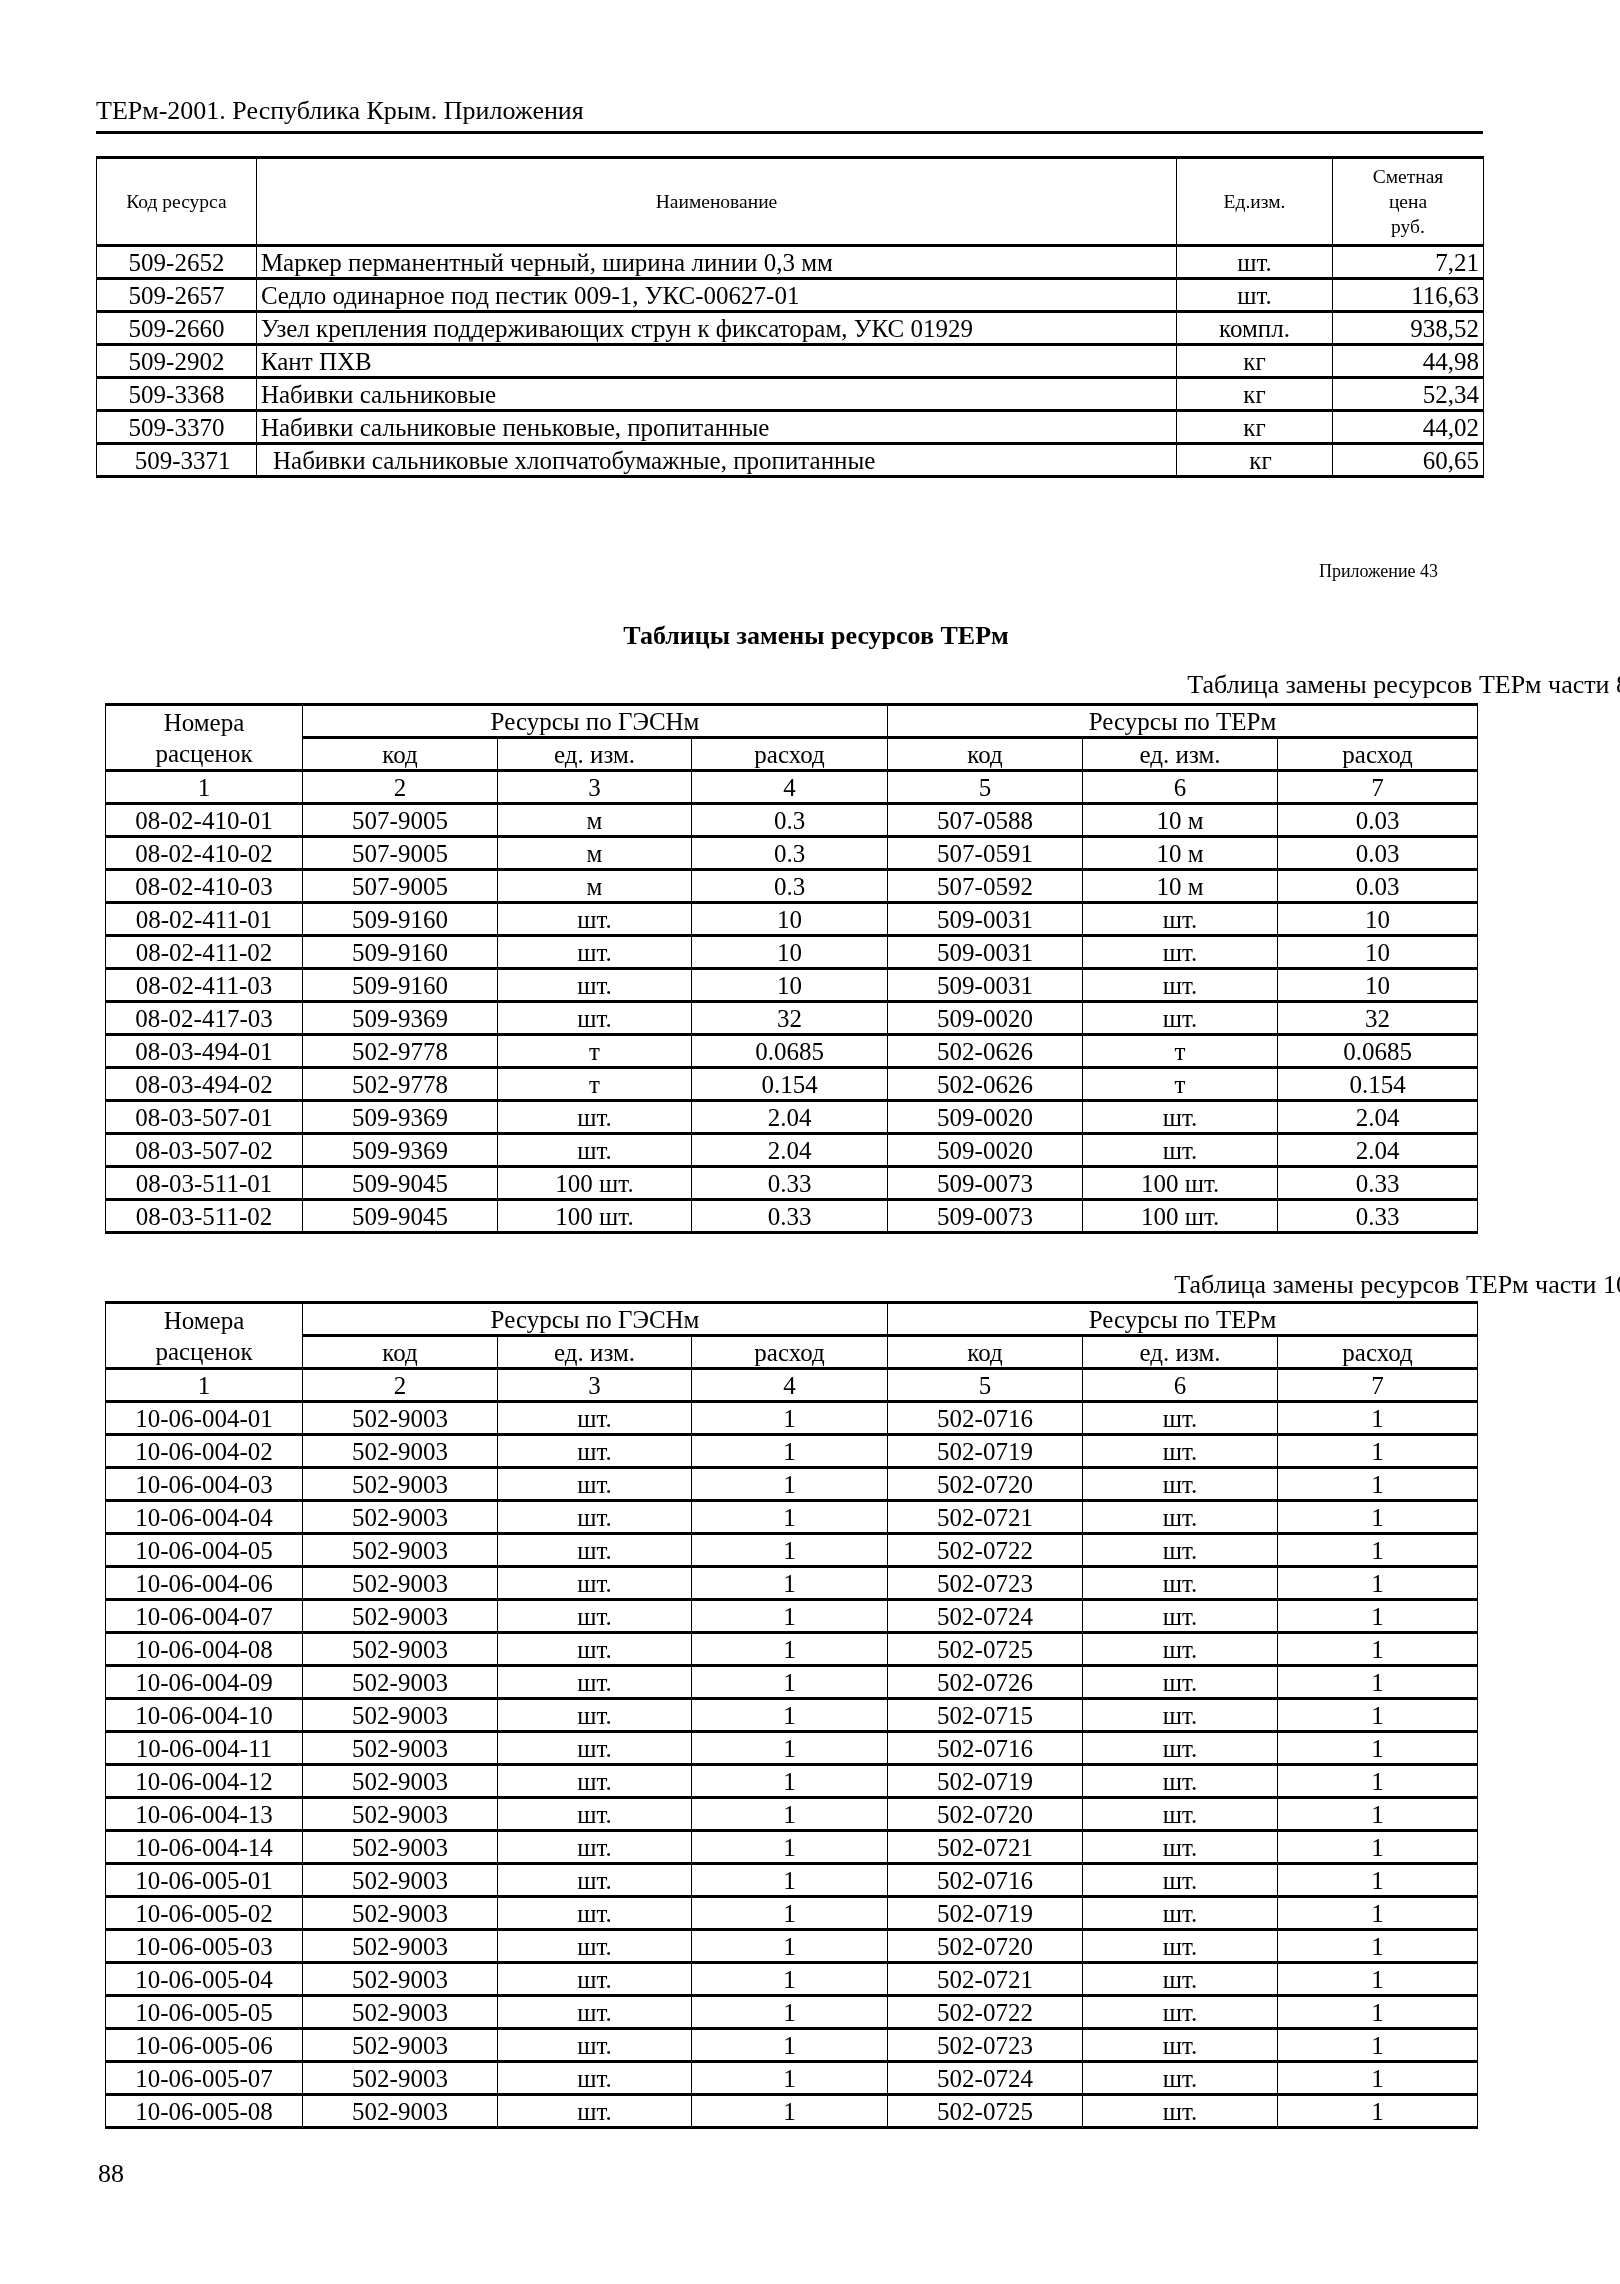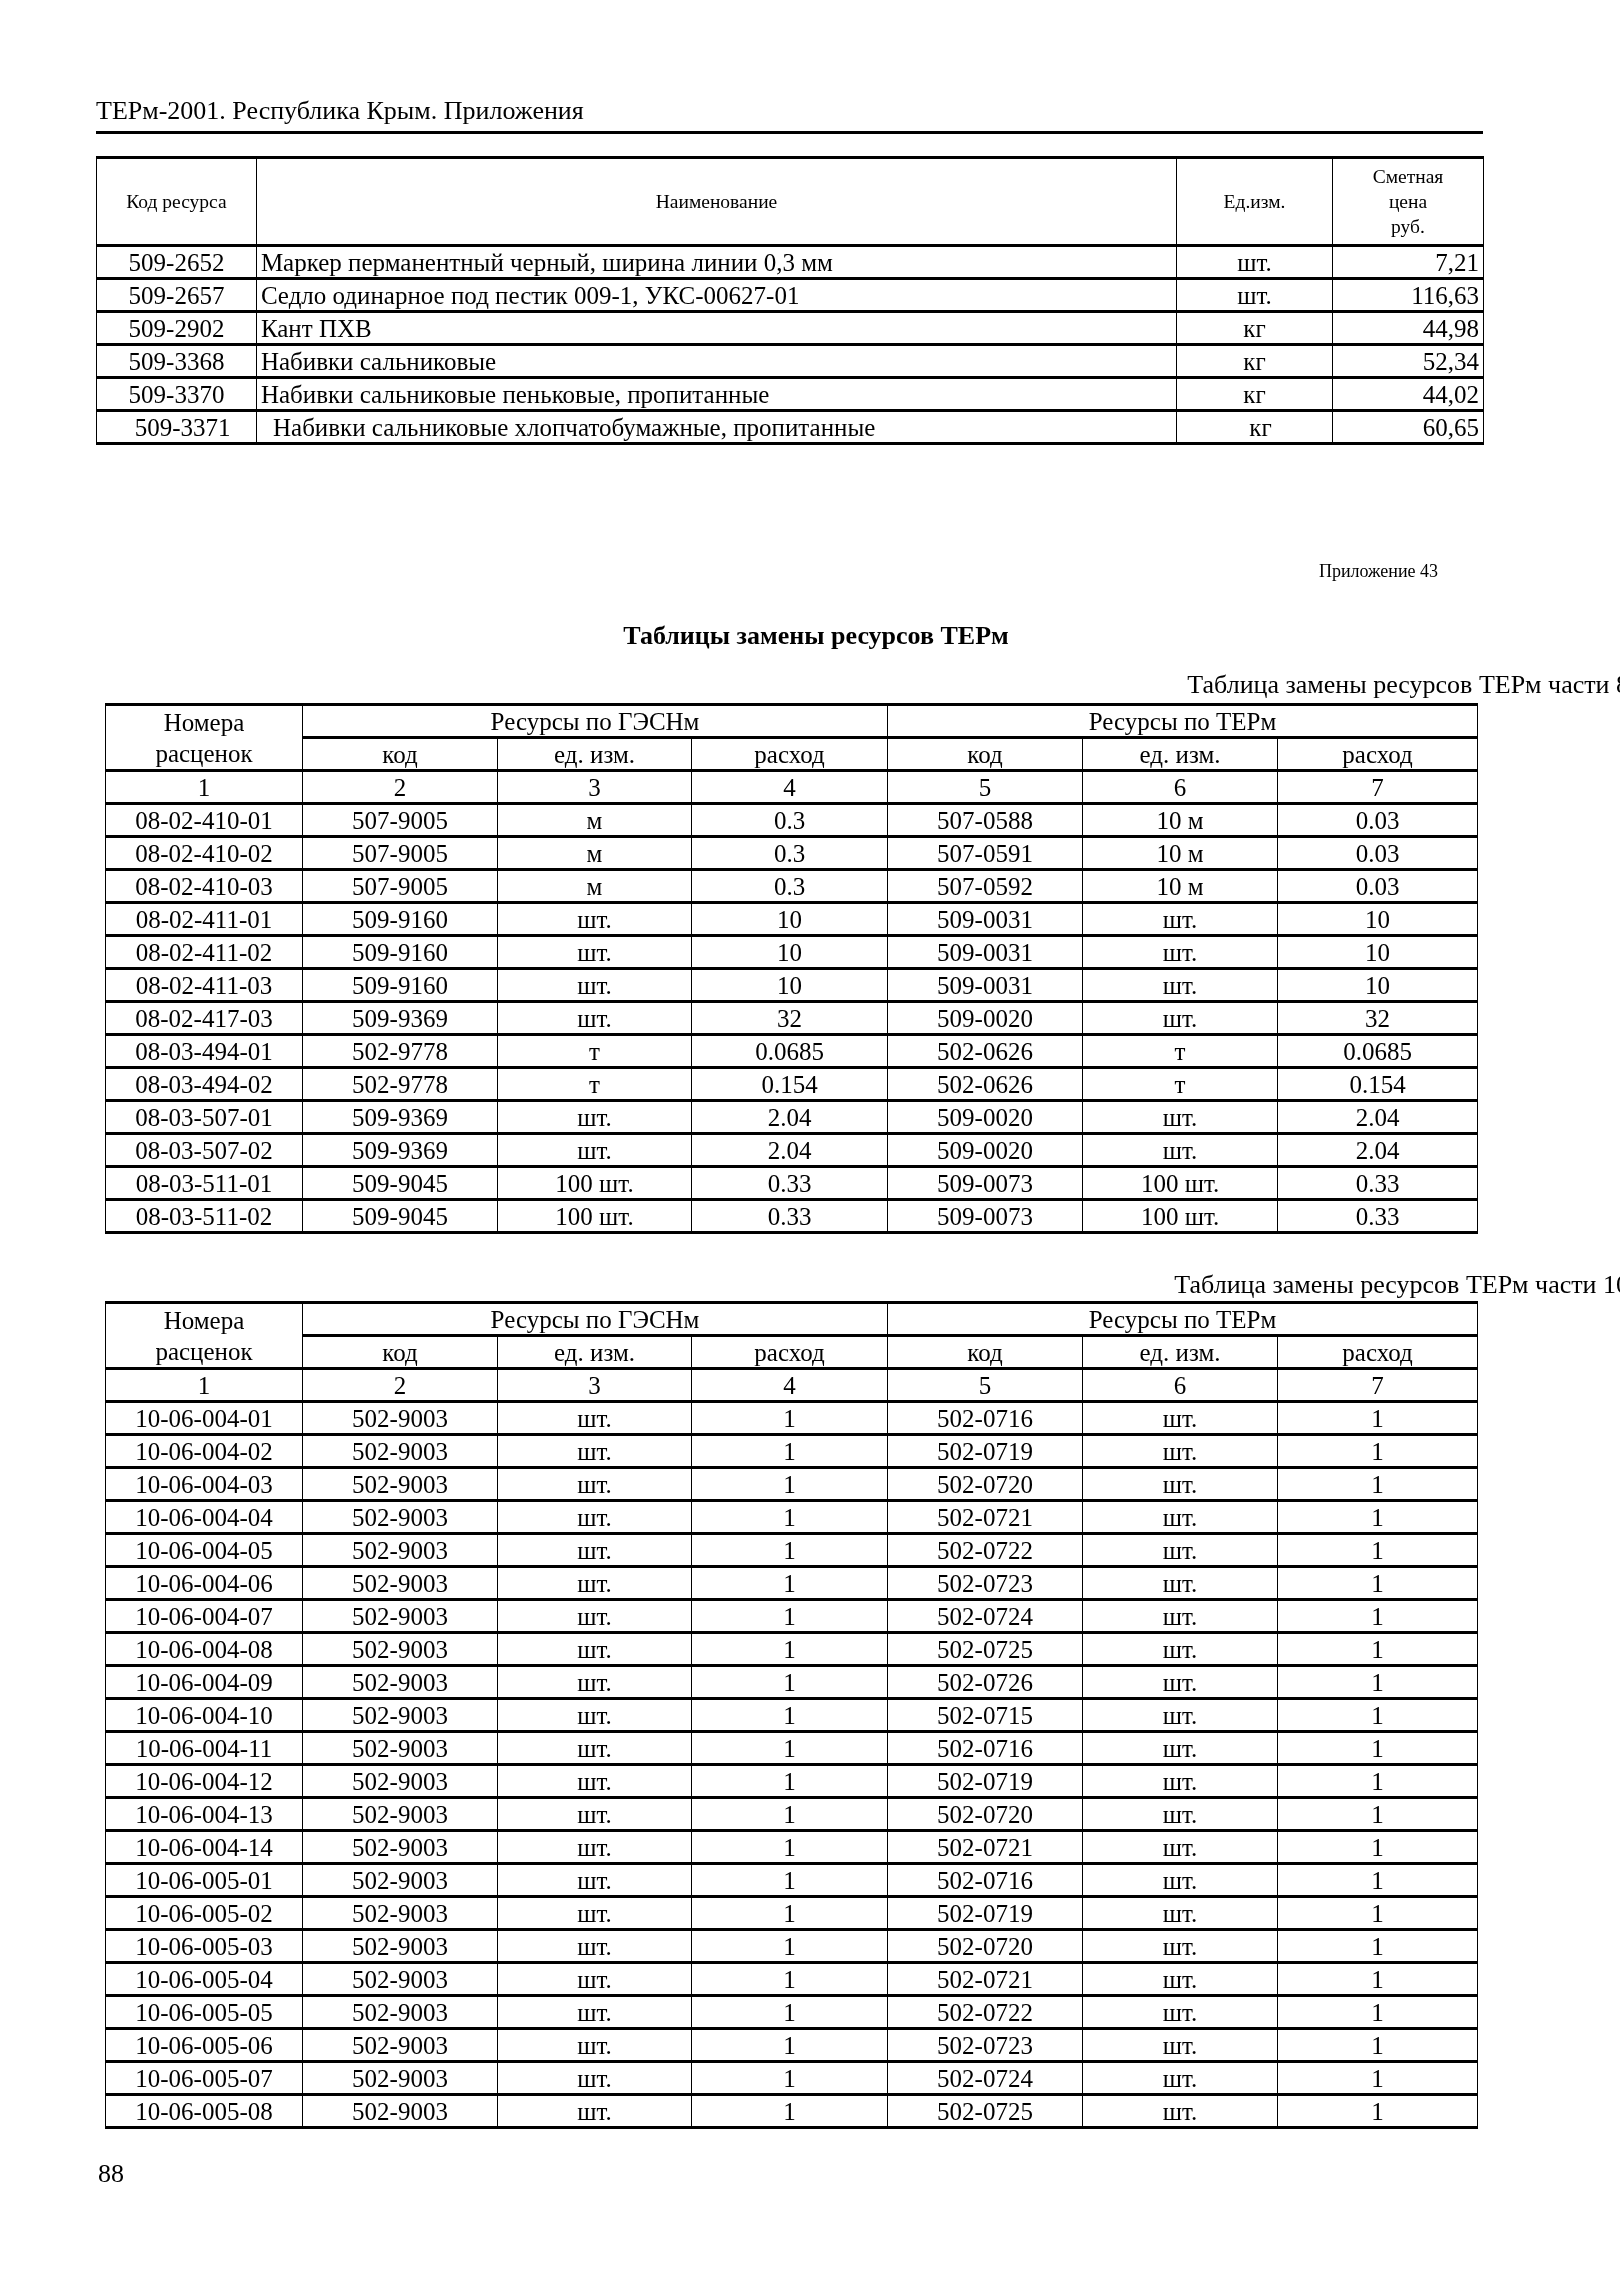--- a/index.html
+++ b/index.html
@@ -69,20 +69,26 @@
         <td class="c-unit">шт.</td>
         <td class="c-price">7,21</td>
       </tr>
       <tr class="data">
         <td class="c-code">509-2657</td>
         <td class="c-name">Седло одинарное под пестик 009-1, УКС-00627-01</td>
         <td class="c-unit">шт.</td>
         <td class="c-price">116,63</td>
       </tr>
       <tr class="data">
+        <td class="c-code">509-2660</td>
+        <td class="c-name">Узел крепления поддерживающих струн к фиксаторам, УКС 01929</td>
+        <td class="c-unit">компл.</td>
+        <td class="c-price">938,52</td>
+      </tr>
+      <tr class="data">
         <td class="c-code">509-2902</td>
         <td class="c-name">Кант ПХВ</td>
         <td class="c-unit">кг</td>
         <td class="c-price">44,98</td>
       </tr>
       <tr class="data">
         <td class="c-code">509-3368</td>
         <td class="c-name">Набивки сальниковые</td>
         <td class="c-unit">кг</td>
         <td class="c-price">52,34</td>

